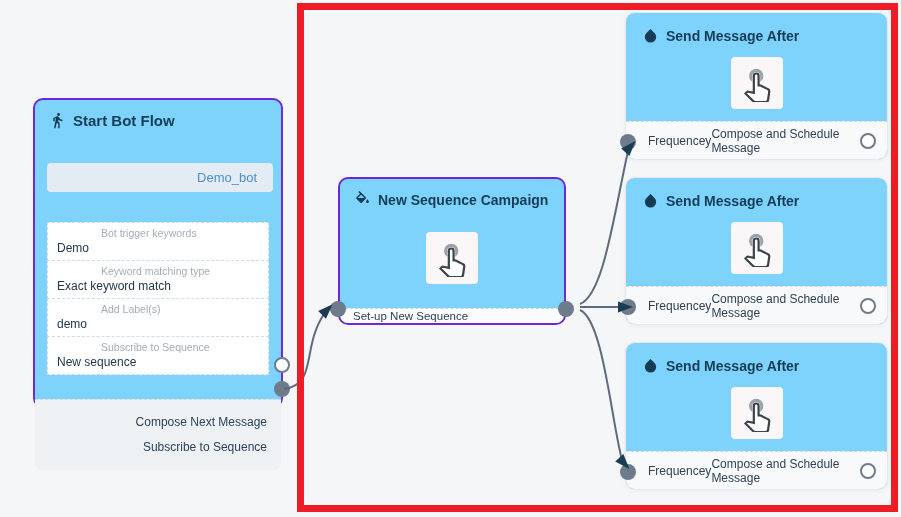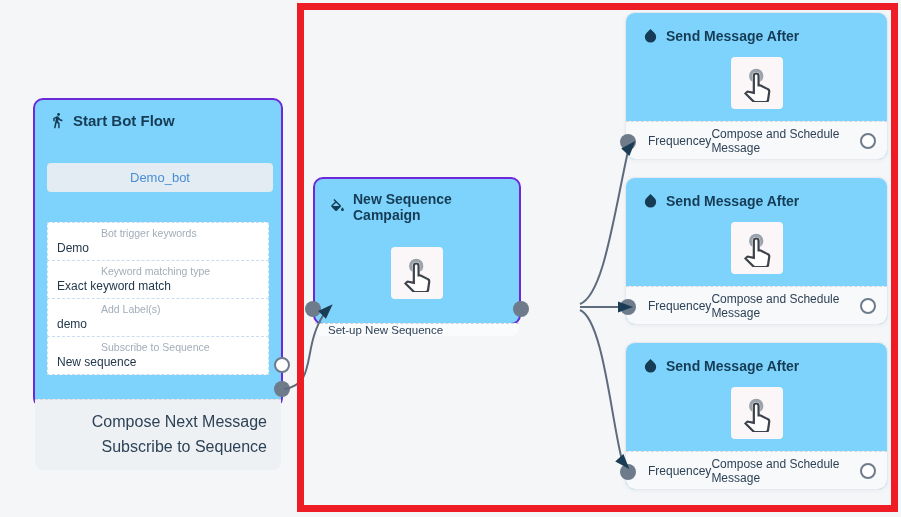--- a/index.html
+++ b/index.html
@@ -32,42 +32,42 @@
   .node-header { display: flex; align-items: center; gap: 7px; padding: 12px 14px 8px 14px; }
   .node-title { font-weight: 700; color: #163c55; }
   .t15 { font-size: 15px; }
   .t14 { font-size: 14px; }
   .hicon { width: 17px; height: 17px; flex: 0 0 auto; }
 
   
   #node-start { left: 33px; top: 98px; width: 250px; height: 310px; }
   .bot-name-btn {
     margin: 2px 6px 0 12px; background: #e3ebf3; color: #4a8fd4;
-    border: none; border-radius: 4px; padding: 7px 7px; text-align: center;
+    border: none; border-radius: 4px; padding: 7px 16px; text-align: right;
     font-size: 13px; font-family: inherit; cursor: pointer; display: block; width: 226px;
   }
   .fields { margin: 7px 12px 0 12px; display: flex; flex-direction: column; }
   .field { border: 1px dashed #c8ddf0; padding: 4px 9px 5px 9px; margin-top: -1px; background: #fff; }
   .field-label { font-size: 10.5px; color: #a2adb8; padding-left: 44px; }
   .field-value { font-size: 12px; color: #22384b; margin-top: 2px; }
   .start-footer {
     margin-top: auto; background: #eef1f4; border-top: 1px dashed #d4d9de;
     border-radius: 0 0 8px 8px; padding: 13px 14px 14px 14px;
     display: flex; flex-direction: column; gap: 7px;
   }
   .out-row { display: flex; justify-content: flex-end; align-items: center; height: 18px;
-    font-size: 16px; color: #2e4257; }
+    font-size: 12px; color: #2e4257; }
 
   
   .port { position: absolute; width: 16px; height: 16px; border-radius: 50%; z-index: 4; }
   .port-hollow { background: #fff; border: 2px solid #6e7b8a; }
   .port-filled { background: #6e7b8a; }
 
   
-  #node-campaign { left: 313px; top: 177px; width: 208px; height: 148px; }
+  #node-campaign { left: 338px; top: 177px; width: 228px; height: 148px; }
   .hand-zone { flex: 1; display: flex; align-items: center; justify-content: center; }
   .hand-box { width: 52px; height: 52px; background: #fbf7f8; border-radius: 4px;
     display: flex; align-items: center; justify-content: center; }
   .node-footer {
     border-top: 1px dashed #ccd3da; background: #fafbfc; border-radius: 0 0 8px 8px;
     height: 36px; display: flex; align-items: center; justify-content: space-between;
     font-size: 11.5px; color: #2e4257; padding: 0 13px;
   }
 
   

